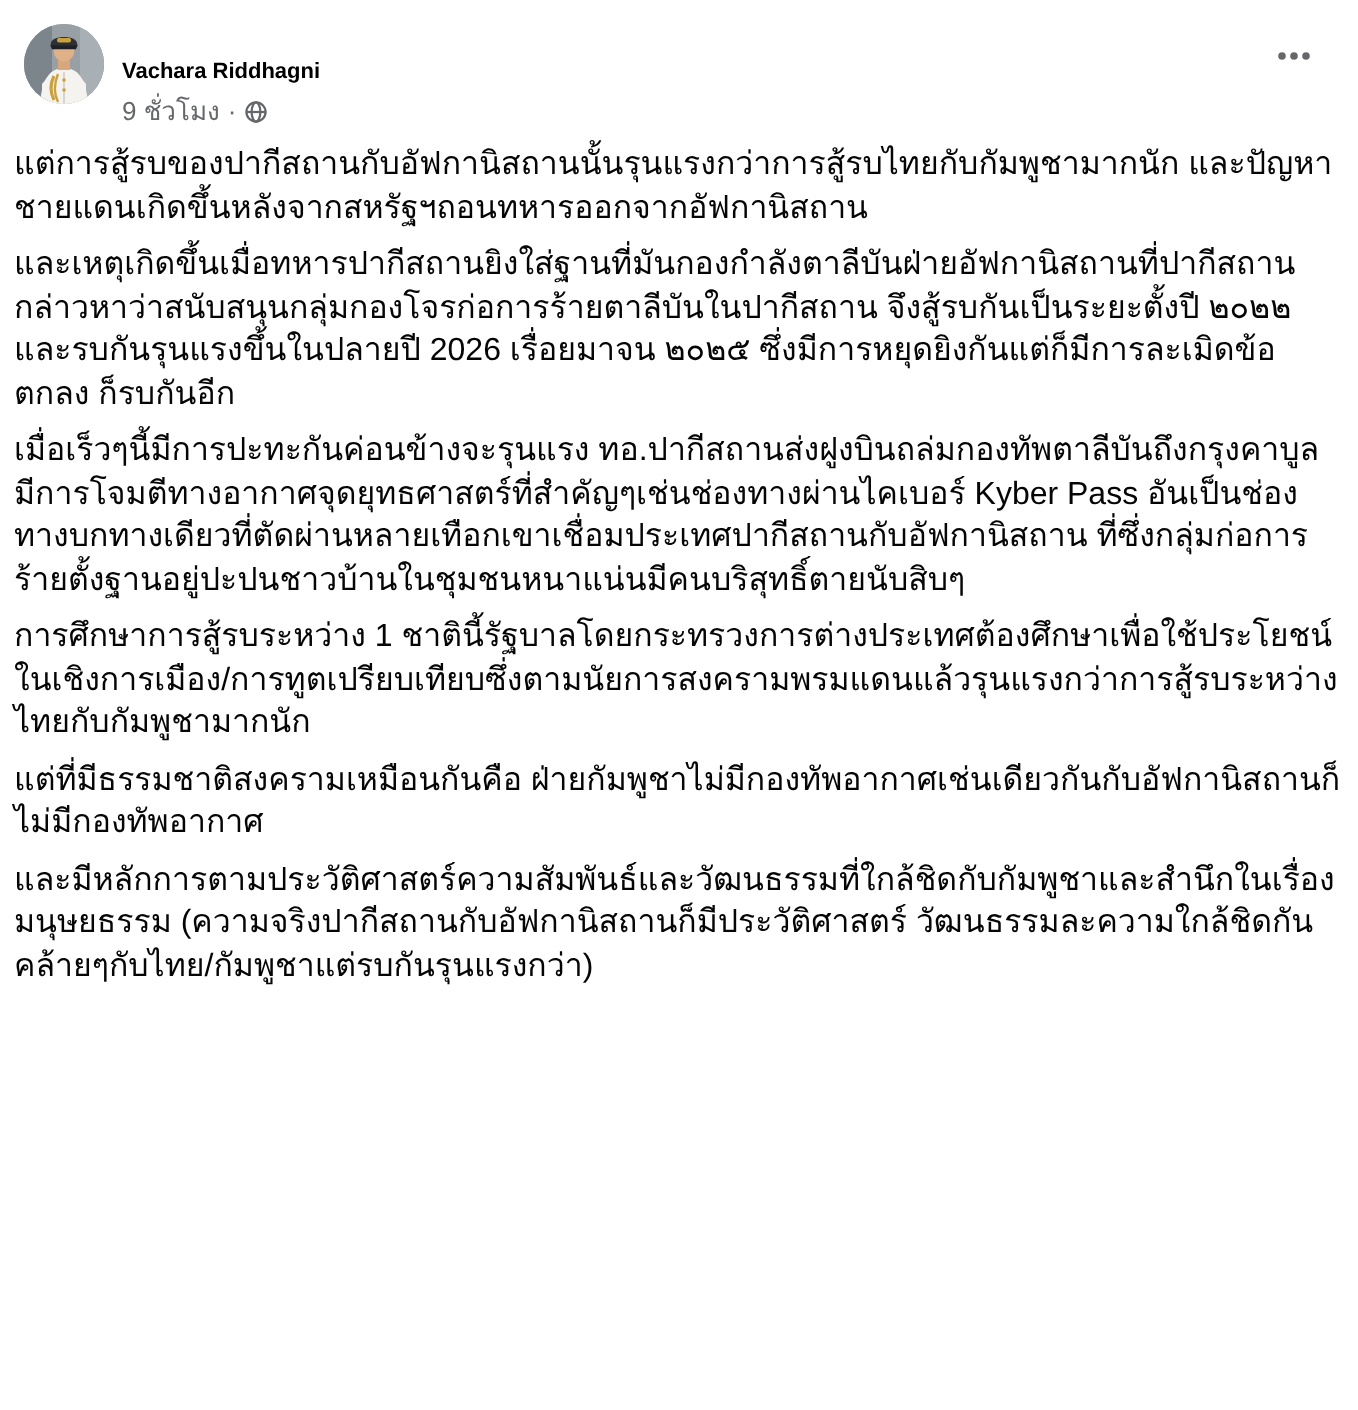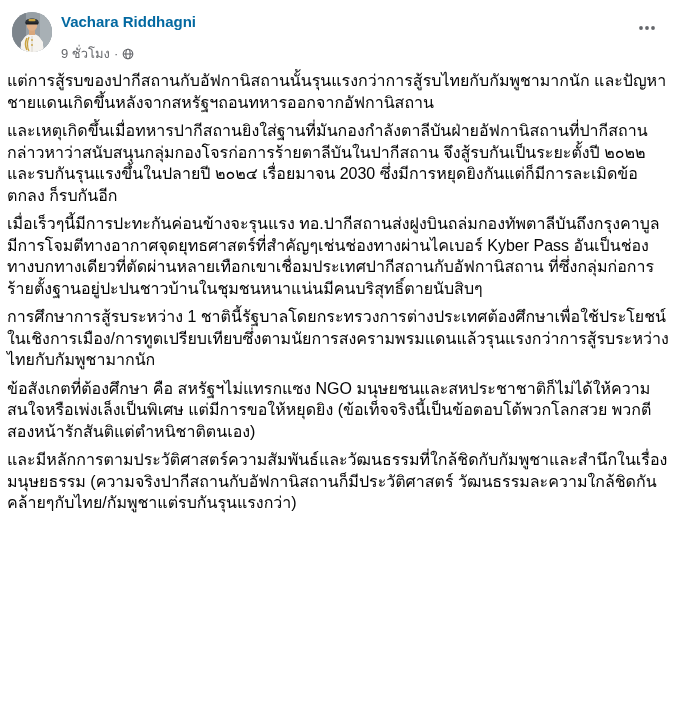--- a/index.html
+++ b/index.html
@@ -28,31 +28,32 @@
     cursor: pointer;
     background: #98a0a6;
   }
   .avatar svg { display: block; }
   .header-text {
     margin-left: 9px;
     flex: 1 1 auto;
     min-width: 0;
   }
   .author-name {
-    font-size: 15px;
+    font-size: 11px;
     font-weight: 700;
-    color: #0369a1;
+    color: #000000;
     line-height: 20px;
     cursor: pointer;
+    margin-top: 14px;
   }
   .post-meta {
     display: flex;
     align-items: center;
     gap: 4px;
-    margin-top: 13px;
+    margin-top: 1px;
     font-size: 13px;
     color: #65676B;
     line-height: 17px;
   }
   .post-meta .timestamp { cursor: pointer; }
   .meta-separator { color: #65676B; }
   .globe-icon { display: inline-flex; margin-top: 1px; }
   .more-button {
     flex: 0 0 auto;
     width: 32px;
@@ -133,20 +134,20 @@
           <circle cx="10" cy="10" r="1.9" fill="#65676B"></circle>
           <circle cx="16" cy="10" r="1.9" fill="#65676B"></circle>
         </svg>
       </span>
     </div>
 
   </div>
 
   <div class="post-body">
       <p class="post-paragraph">แต่การสู้รบของปากีสถานกับอัฟกานิสถานนั้นรุนแรงกว่าการสู้รบไทยกับกัมพูชามากนัก และปัญหาชายแดนเกิดขึ้นหลังจากสหรัฐฯถอนทหารออกจากอัฟกานิสถาน</p>
-      <p class="post-paragraph">และเหตุเกิดขึ้นเมื่อทหารปากีสถานยิงใส่ฐานที่มันกองกำลังตาลีบันฝ่ายอัฟกานิสถานที่ปากีสถานกล่าวหาว่าสนับสนุนกลุ่มกองโจรก่อการร้ายตาลีบันในปากีสถาน จึงสู้รบกันเป็นระยะตั้งปี ๒๐๒๒ และรบกันรุนแรงขึ้นในปลายปี ๒๐๒๔ เรื่อยมาจน 2030 ซึ่งมีการหยุดยิงกันแต่ก็มีการละเมิดข้อตกลง ก็รบกันอีก</p>
+      <p class="post-paragraph">และเหตุเกิดขึ้นเมื่อทหารปากีสถานยิงใส่ฐานที่มันกองกำลังตาลีบันฝ่ายอัฟกานิสถานที่ปากีสถานกล่าวหาว่าสนับสนุนกลุ่มกองโจรก่อการร้ายตาลีบันในปากีสถาน จึงสู้รบกันเป็นระยะตั้งปี ๒๐๒๒ และรบกันรุนแรงขึ้นในปลายปี 2026 เรื่อยมาจน ๒๐๒๕ ซึ่งมีการหยุดยิงกันแต่ก็มีการละเมิดข้อตกลง ก็รบกันอีก</p>
       <p class="post-paragraph">เมื่อเร็วๆนี้มีการปะทะกันค่อนข้างจะรุนแรง ทอ.ปากีสถานส่งฝูงบินถล่มกองทัพตาลีบันถึงกรุงคาบูล มีการโจมตีทางอากาศจุดยุทธศาสตร์ที่สำคัญๆเช่นช่องทางผ่านไคเบอร์ Kyber Pass อันเป็นช่องทางบกทางเดียวที่ตัดผ่านหลายเทือกเขาเชื่อมประเทศปากีสถานกับอัฟกานิสถาน ที่ซึ่งกลุ่มก่อการร้ายตั้งฐานอยู่ปะปนชาวบ้านในชุมชนหนาแน่นมีคนบริสุทธิ์ตายนับสิบๆ</p>
       <p class="post-paragraph">การศึกษาการสู้รบระหว่าง 1 ชาตินี้รัฐบาลโดยกระทรวงการต่างประเทศต้องศึกษาเพื่อใช้ประโยชน์ในเชิงการเมือง/การทูตเปรียบเทียบซึ่งตามนัยการสงครามพรมแดนแล้วรุนแรงกว่าการสู้รบระหว่างไทยกับกัมพูชามากนัก</p>
-      <p class="post-paragraph">ข้อสังเกตที่ต้องศึกษา คือ สหรัฐฯไม่แทรกแซง  NGO มนุษยชนและสหประชาชาติก็ไม่ได้ให้ความสนใจหรือเพ่งเล็งเป็นพิเศษ แต่มีการขอให้หยุดยิง (ข้อเท็จจริงนี้เป็นข้อตอบโต้พวกโลกสวย พวกตีสองหน้ารักสันติแต่ตำหนิชาติตนเอง)</p>
+      <p class="post-paragraph">แต่ที่มีธรรมชาติสงครามเหมือนกันคือ ฝ่ายกัมพูชาไม่มีกองทัพอากาศเช่นเดียวกันกับอัฟกานิสถานก็ไม่มีกองทัพอากาศ</p>
       <p class="post-paragraph">และมีหลักการตามประวัติศาสตร์ความสัมพันธ์และวัฒนธรรมที่ใกล้ชิดกับกัมพูชาและสำนึกในเรื่องมนุษยธรรม (ความจริงปากีสถานกับอัฟกานิสถานก็มีประวัติศาสตร์ วัฒนธรรมละความใกล้ชิดกันคล้ายๆกับไทย/กัมพูชาแต่รบกันรุนแรงกว่า)</p>
     </div>
 
 </div>
 
 </body></html>

